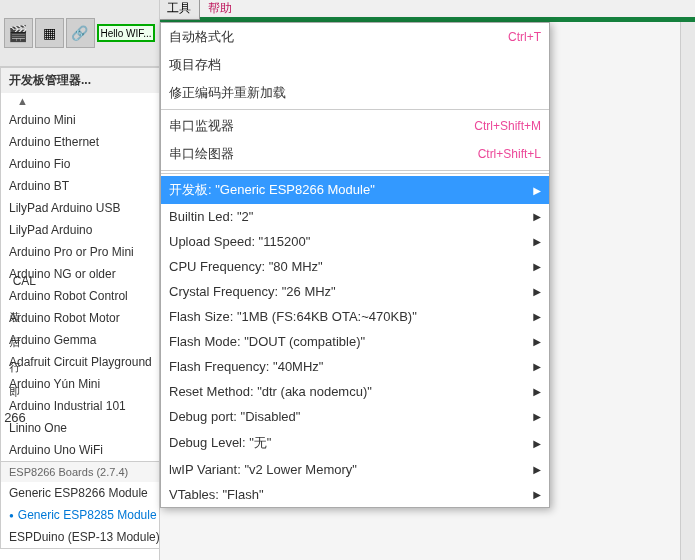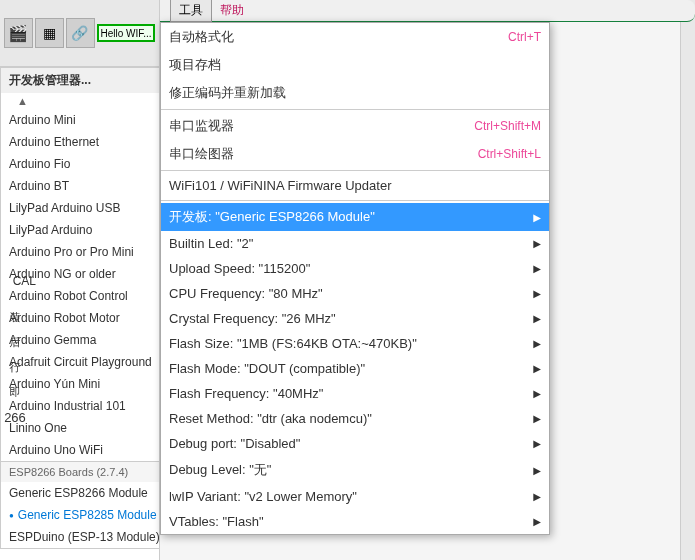--- a/index.html
+++ b/index.html
@@ -21,25 +21,24 @@
       background: #f5f5f5;
     }
 
     
     .menu-bar {
       position: absolute;
       top: 0; left: 0;
       width: 695px;
       height: 22px;
       background: #f0f0f0;
-      border-bottom: 1px solid #15803d;
+      border-bottom: 5px solid #15803d;
       display: flex;
       align-items: center;
-      padding-left: 16px;
-      border-radius: 8px;
+      padding-left: 4px;
     }
     .menu-bar-title {
       font-size: 12px;
       color: #333;
       margin-right: 10px;
     }
     .menu-item {
       padding: 2px 8px;
       font-size: 12px;
       color: #be185d;
@@ -239,23 +238,20 @@
     <span class="shortcut">Ctrl+Shift+M</span>
   </div>
 
   <div class="tools-menu-item">
     <span>串口绘图器</span>
     <span class="shortcut">Ctrl+Shift+L</span>
   </div>
 
   <div class="tools-menu-separator"></div>
 
-  <div class="tools-menu-item">
-    <span>WiFi101 / WiFiNINA Firmware Updater</span>
-  </div>
 
   <div class="tools-menu-separator"></div>
 
   <div class="tools-menu-item highlighted" style="display:flex;justify-content:space-between;">
     <span>开发板: "Generic ESP8266 Module"</span>
     <span class="arrow">▶</span>
   </div>
 
   <div class="tools-menu-item" style="display:flex;justify-content:space-between;">
     <span>Builtin Led: "2"</span>

